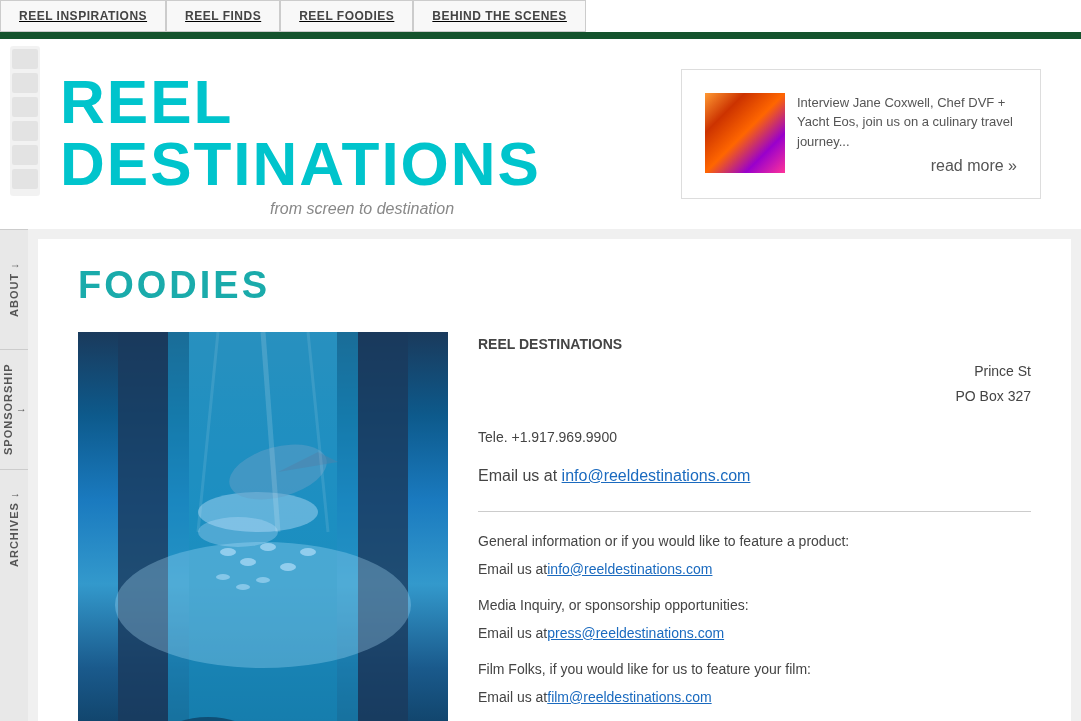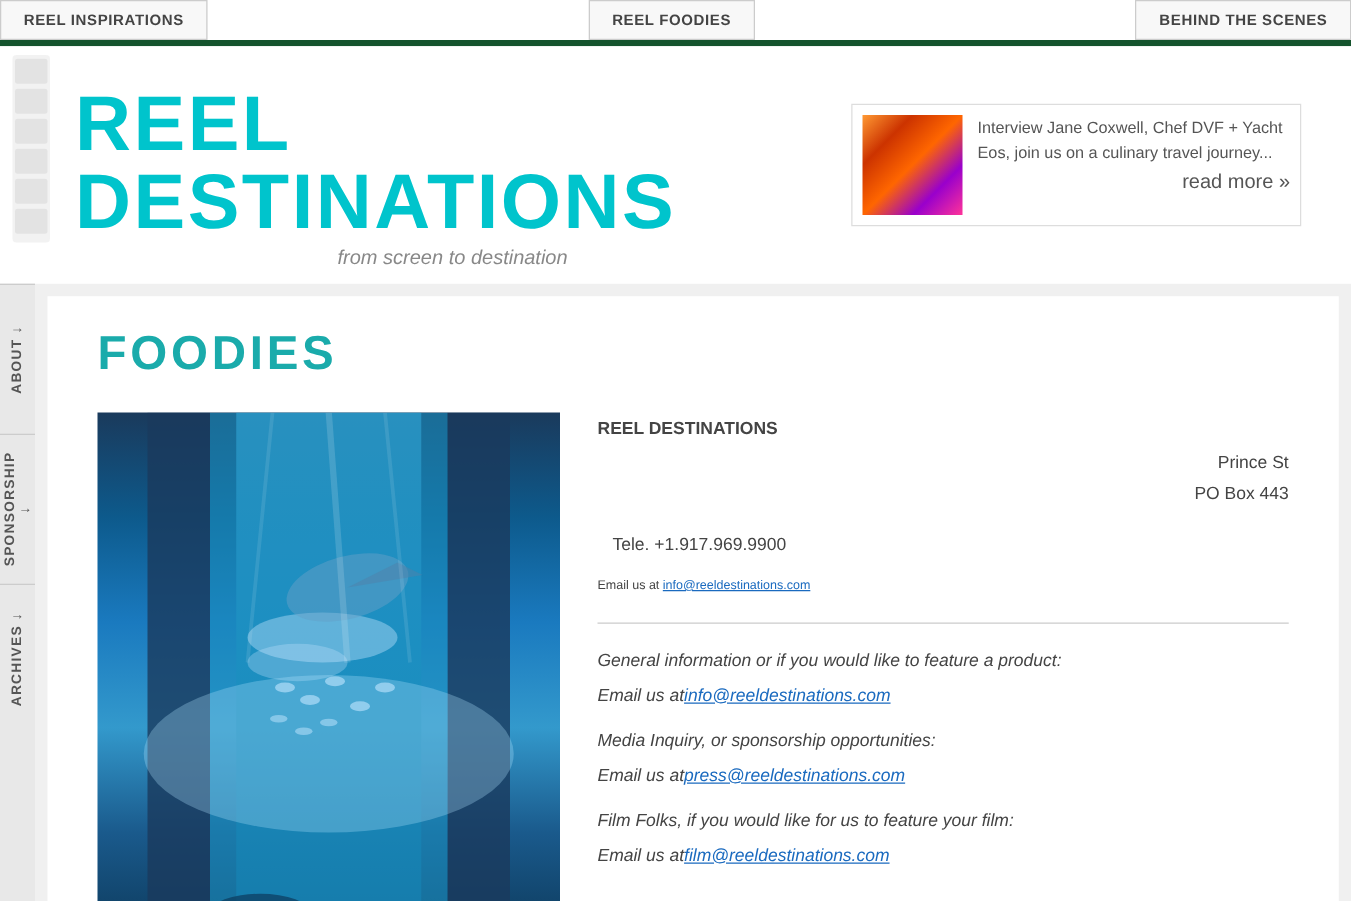--- a/index.html
+++ b/index.html
@@ -7,24 +7,25 @@
       font-family: Arial, Helvetica, sans-serif;
       background: #f0f0f0;
       width: 1081px;
       min-height: 721px;
       overflow-x: hidden;
     }
 
     
     #top-nav {
       display: flex;
-      justify-content: space-between;
+      justify-content: flex-start;
       background: #fff;
-      border-bottom: 5px solid #14532d;
+      border-bottom: 7px solid #14532d;
       padding: 0;
+      text-decoration: underline;
     }
     .nav-item {
       padding: 8px 18px;
       font-size: 12px;
       font-weight: bold;
       color: #444;
       border: 1px solid #ccc;
       cursor: pointer;
       background: #f8f8f8;
       letter-spacing: 0.5px;
@@ -77,21 +78,21 @@
       margin-top: 5px;
       position: relative;
       z-index: 2;
     }
 
     #featured-box {
       display: flex;
       align-items: flex-start;
       background: #fff;
       border: 1px solid #ddd;
-      padding: 8px;
+      padding: 23px;
       max-width: 360px;
       margin-right: 20px;
     }
 
     #featured-image {
       width: 80px;
       height: 80px;
       background: linear-gradient(135deg, #ff9933, #cc3300, #ff6600, #9900cc, #ff3399);
       flex-shrink: 0;
       margin-right: 12px;
@@ -212,26 +213,26 @@
       margin-bottom: 2px;
     }
 
     .address-line {
       font-size: 14px;
       color: #444;
       text-align: right;
     }
 
     #phone-line {
-      margin: 12px 12px;
+      margin: 12px 0;
       font-size: 14px;
     }
 
     #email-line {
-      font-size: 10px;
+      font-size: 16px;
       margin-bottom: 20px;
     }
 
     .email-link {
       color: #1a6abf;
       text-decoration: underline;
       cursor: pointer;
     }
 
     #divider {
@@ -242,28 +243,28 @@
     }
 
     #info-block {
       font-size: 14px;
       line-height: 2;
       color: #444;
     }
 
     .info-section {
       margin-bottom: 8px;
-      font-style: italic;
     }
   </style>
 </head>
 <body>
 
 <nav id="top-nav">
 <button class="nav-item">REEL INSPIRATIONS</button>
+    <button class="nav-item">REEL FINDS</button>
     <button class="nav-item">REEL FOODIES</button>
     <button class="nav-item">BEHIND THE SCENES</button>
   </nav>
 
 <header id="header">
   <div id="logo-area">
     <svg id="logo-film-strip" viewBox="0 0 180 160" xmlns="http://www.w3.org/2000/svg">
       <rect x="10" y="5" width="30" height="150" rx="3" fill="#888" opacity="0.4"></rect>
       <rect x="12" y="8" width="26" height="20" rx="2" fill="#555" opacity="0.5"></rect>
       <rect x="12" y="32" width="26" height="20" rx="2" fill="#555" opacity="0.5"></rect>
@@ -327,21 +328,21 @@
           <path d="M140 0 L120 200" stroke="rgba(255,255,255,0.1)" stroke-width="3"></path>
           <path d="M185 0 L200 200" stroke="rgba(255,255,255,0.15)" stroke-width="5"></path>
           <path d="M230 0 L250 200" stroke="rgba(255,255,255,0.1)" stroke-width="3"></path>
         </svg>
       </div>
 
       <div id="contact-details">
         <div id="address-block">
           <div id="company-name">REEL DESTINATIONS</div>
           <div class="address-line">Prince St</div>
-          <div class="address-line">PO Box 443</div>
+          <div class="address-line">PO Box 327</div>
         </div>
 
         <div id="phone-line">Tele. +1.917.969.9900</div>
 
         <div id="email-line">
           <span>Email us at</span>
           <span class="email-link">info@reeldestinations.com</span>
         </div>
 
         <hr id="divider">

